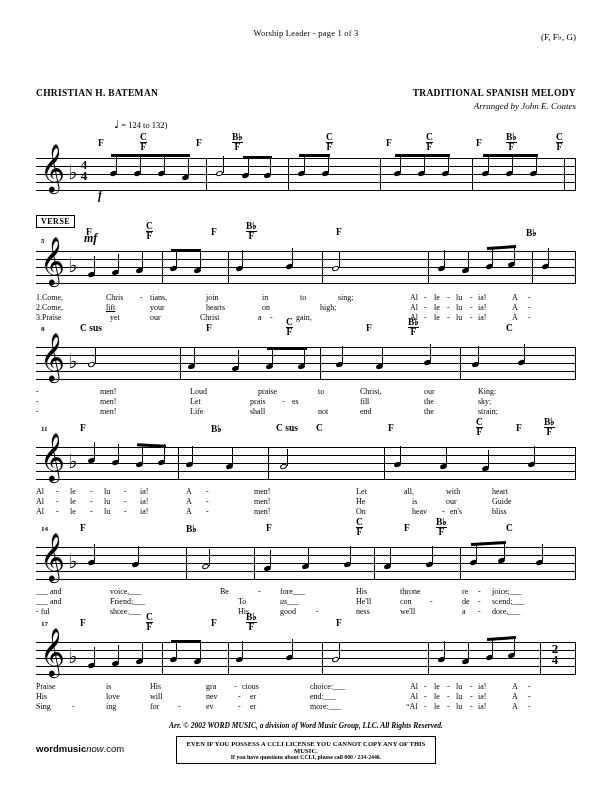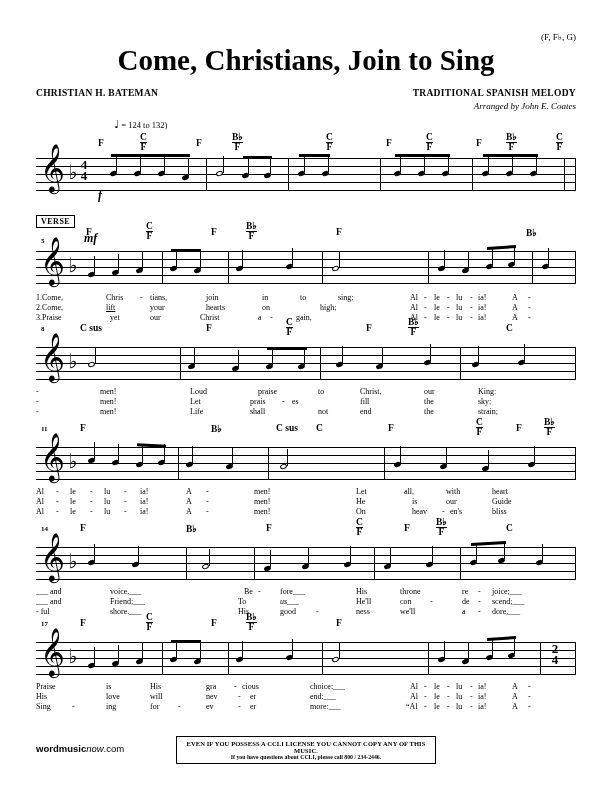--- a/index.html
+++ b/index.html
@@ -128,22 +128,22 @@
     width:260px;
   }
   .ccli .l1 { font-size:6.5px; font-weight:bold; letter-spacing:.1px; }
   .ccli .l2 { font-size:5.8px; font-weight:bold; }
 </style>
 </head>
 <body>
 
 <div class="page">
 
+  <div class="hdr-center">Worship Leader - page 1 of 3</div>
   <div class="hdr-right">(F, F♭, G)</div>
-  <div class="title">Come, Christians, Join to Sing</div>
   <div class="byline-left">CHRISTIAN H. BATEMAN</div>
   <div class="byline-right">TRADITIONAL SPANISH MELODY</div>
   <div class="arranger">Arranged by John E. Coates</div>
 
   <div class="system" style="top:118px;">
     <div class="tempo" style="left:78px; top:0px;">
       <span style="font-family:'DejaVu Sans',sans-serif;font-size:11px;">♩</span>
       <span>= 124 to 132)</span>
     </div>
 
@@ -587,21 +587,21 @@
       <div class="barline" style="left:218px;"></div>
       <div class="barline" style="left:338px;"></div>
       <div class="barline" style="left:424px;"></div>
       <div class="barline" style="left:539px;"></div>
     </div>
 
     <div class="lyrics" style="top:62px;">
       <div class="lyr-line">
         <span class="lyr" style="left:0px;">___ and</span>
         <span class="lyr" style="left:74px;">voice,___</span>
-        <span class="lyr" style="left:208px;font-family:Liberation Serif, serif;">Be</span>
+        <span class="lyr" style="left:184px;font-family:Liberation Serif, serif;">Be</span>
           <span class="lyr" style="left:222px;">-</span>
         <span class="lyr" style="left:244px;">fore___</span>
         <span class="lyr" style="left:320px;">His</span>
         <span class="lyr" style="left:364px;">throne</span>
         <span class="lyr" style="left:426px;">re</span>
           <span class="lyr" style="left:442px;">-</span>
         <span class="lyr" style="left:456px;">joice;___</span>
       </div>
       <div class="lyr-line">
         <span class="lyr" style="left:0px;">___ and</span>
@@ -741,20 +741,21 @@
           <span class="lyr" style="left:411px;">-</span>
         <span class="lyr" style="left:420px;">lu</span>
           <span class="lyr" style="left:434px;">-</span>
         <span class="lyr" style="left:442px;">ia!</span>
         <span class="lyr" style="left:476px;">A</span>
           <span class="lyr" style="left:492px;">-</span>
       </div>
     </div>
   </div>
 
+  <div class="copyline">Arr. © 2002 WORD MUSIC, a division of Word Music Group, LLC.  All Rights Reserved.</div>
 
   <div class="logo">
     <span class="b">word</span><span class="b">music</span><span style="font-style:italic;">now</span><span>.com</span>
   </div>
 
   <div class="ccli">
     <div class="l1">EVEN IF YOU POSSESS A CCLI LICENSE YOU CANNOT COPY ANY OF THIS MUSIC.</div>
     <div class="l2">If you have questions about CCLI, please call 800 / 234-2446.</div>
   </div>
 

